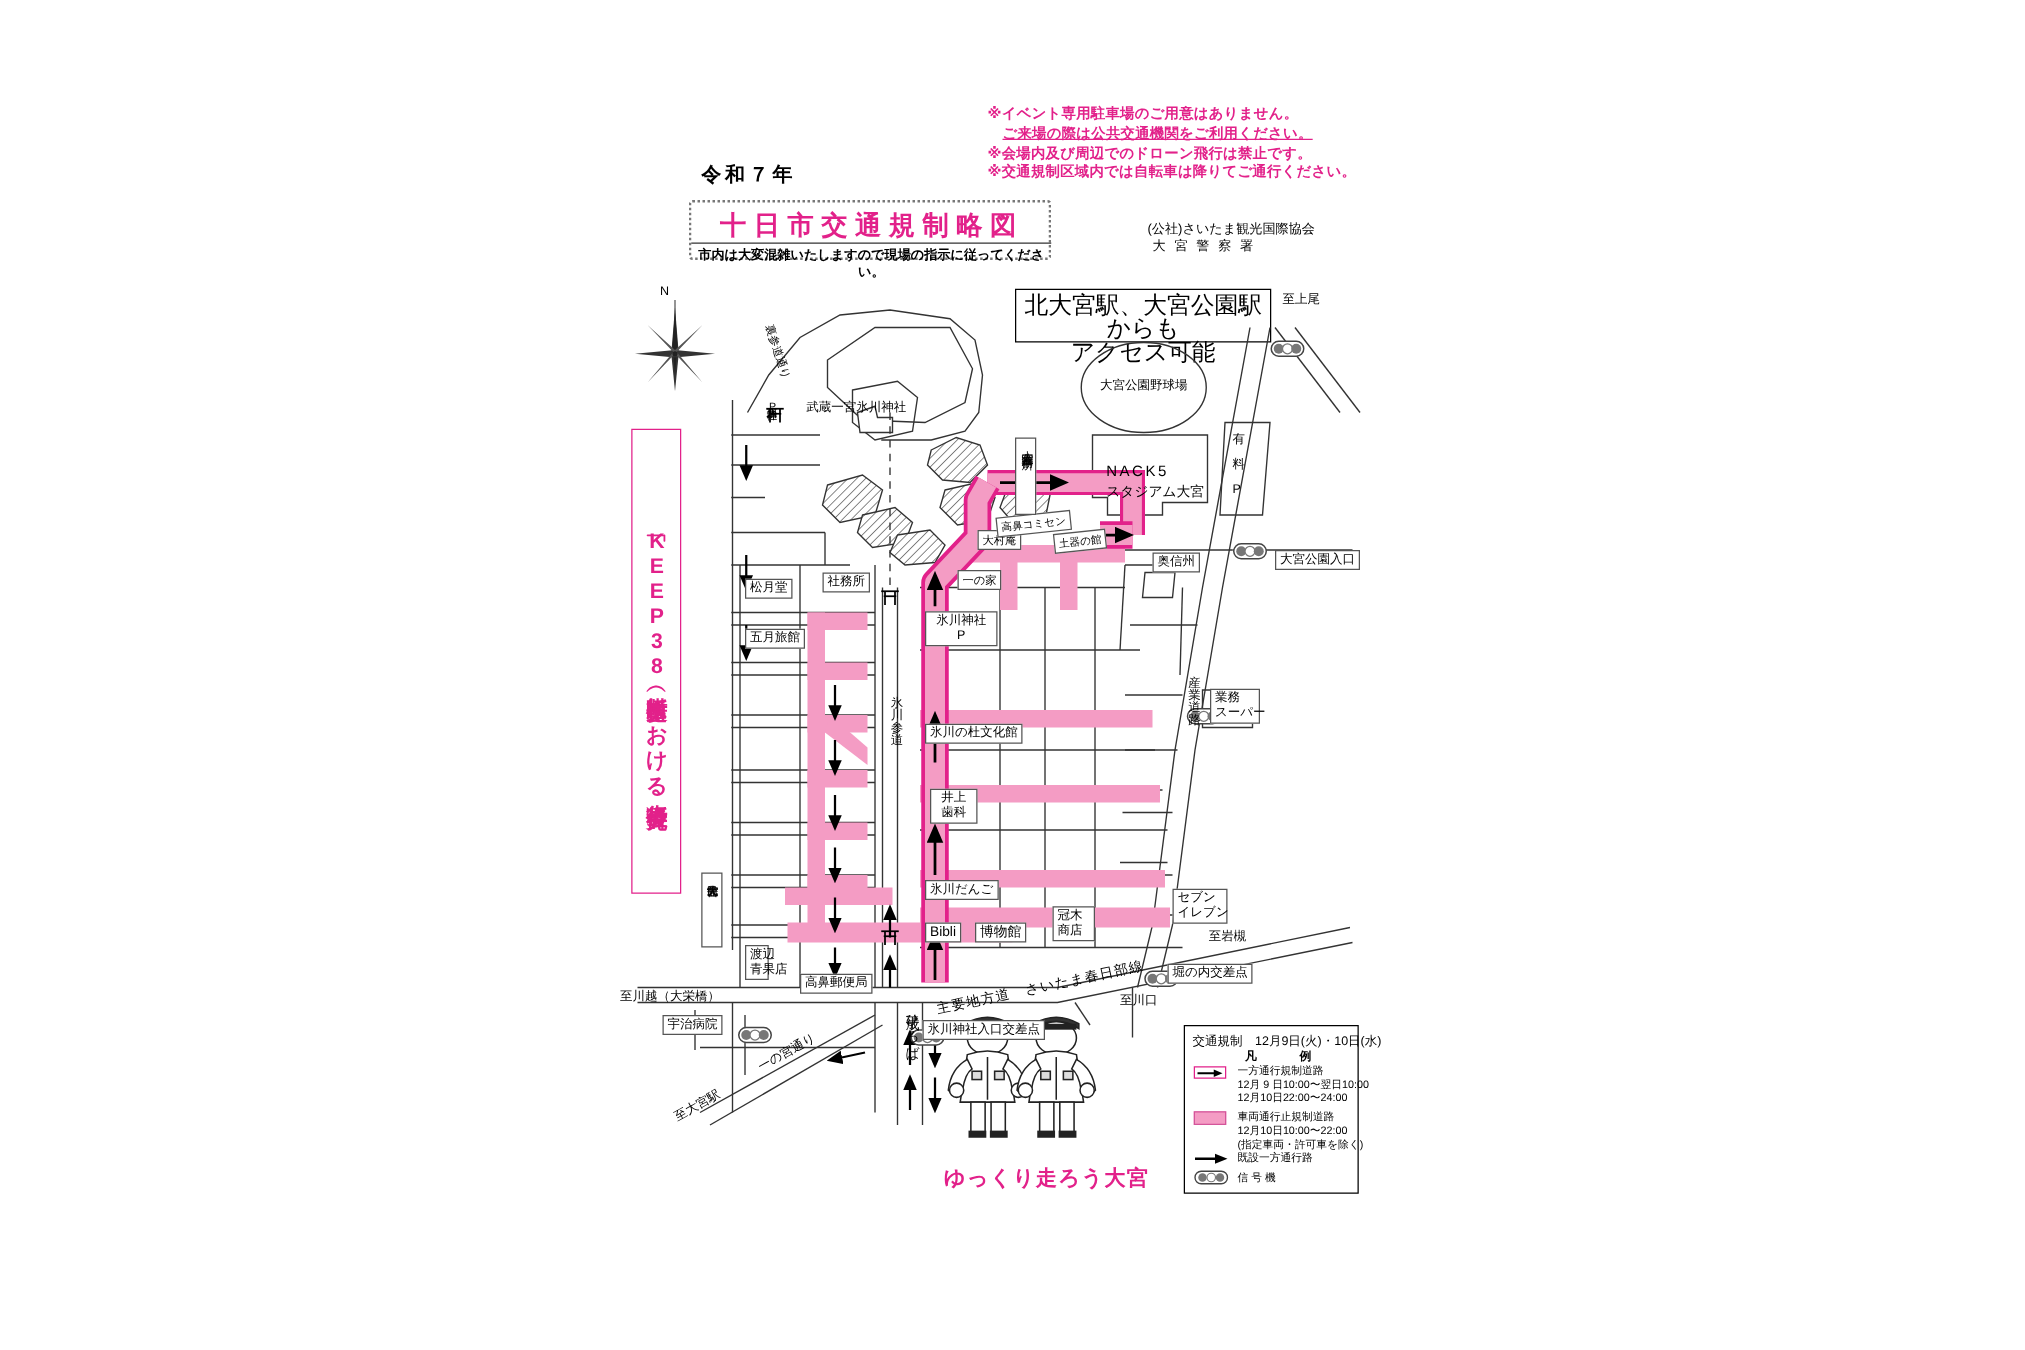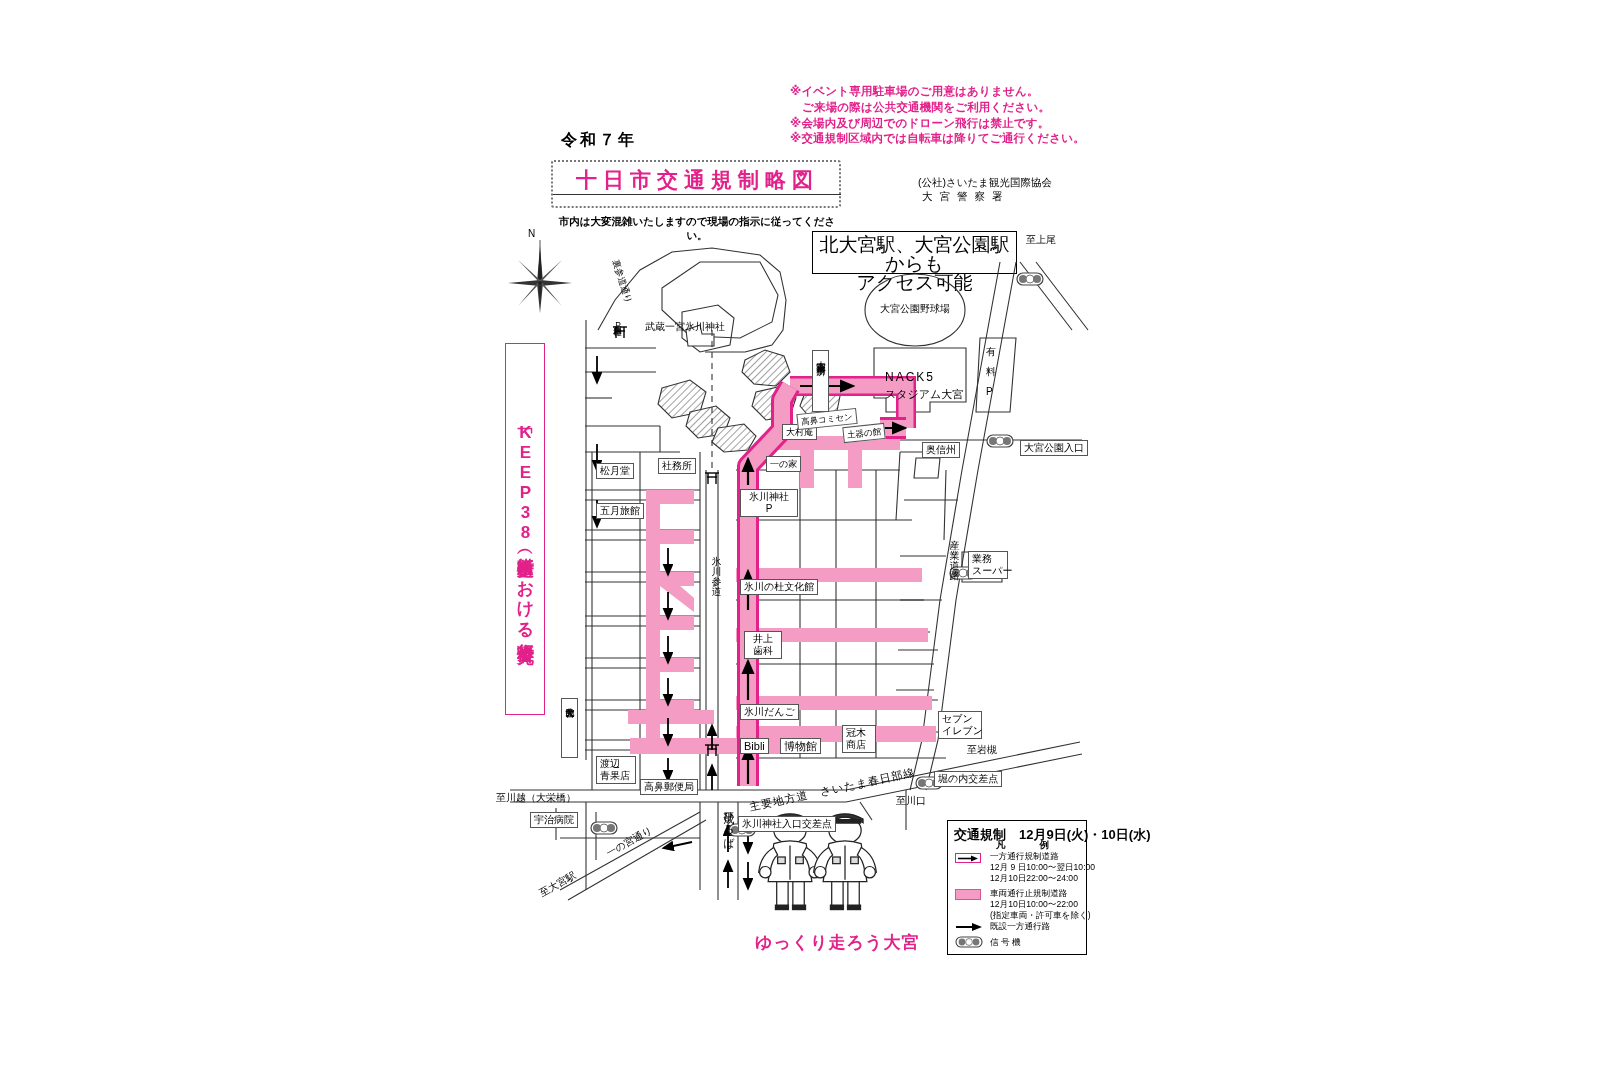--- a/index.html
+++ b/index.html
@@ -4,30 +4,30 @@
 <style>
   html,body{margin:0;padding:0;background:#fff;}
   body{width:1620px;height:1080px;position:relative;overflow:hidden;
        font-family:"Liberation Sans","DejaVu Sans",sans-serif;color:#000;}
   .abs{position:absolute;}
   .pg{position:absolute;left:0;top:0;width:1620px;height:1080px;}
 
   
   #notices{left:790px;top:84px;width:300px;color:#e2218a;font-size:11.5px;line-height:15.8px;font-weight:bold;white-space:nowrap;}
   #notices div{letter-spacing:.2px;}
-  #notices .ind{padding-left:12px;}
+  #notices .ind{padding-left:12px;text-decoration:underline;}
 
   #era{left:561px;top:130px;font-size:16px;font-weight:bold;letter-spacing:3px;}
 
   #titlebox{left:551px;top:160px;width:290px;height:48px;
             border:2px dotted #777;border-radius:3px;background:#fff;box-sizing:border-box;}
   #maintitle{left:560px;top:166px;width:275px;text-align:center;color:#e2218a;
              font-size:21px;font-weight:bold;letter-spacing:6px;}
   #subtitle{left:553px;top:194px;width:288px;text-align:center;font-size:10.5px;font-weight:bold;
-            border-top:1px solid #333;padding-top:20px;}
+            border-top:1px solid #333;padding-top:2px;}
 
   #org1{left:918px;top:176px;font-size:10.5px;white-space:nowrap;}
   #org2{left:922px;top:190px;font-size:10.5px;letter-spacing:7px;white-space:nowrap;}
 
   #accessbox{left:812px;top:231px;width:205px;height:43px;border:1.4px solid #000;background:#fff;box-sizing:border-box;}
   #accesstxt{left:813px;top:235px;width:203px;text-align:center;font-size:19px;line-height:19px;font-weight:500;}
 
   
   #keepbox{left:505px;top:343px;width:40px;height:372px;border:1.6px solid #e2218a;box-sizing:border-box;background:#fff;}
   #keeptxt{left:508px;top:348px;width:34px;height:362px;color:#e2218a;font-weight:bold;font-size:17px;
@@ -42,21 +42,21 @@
   .lbl{position:absolute;font-size:10px;line-height:11.5px;white-space:nowrap;color:#000;}
   .lblbox{position:absolute;font-size:10px;line-height:12px;white-space:nowrap;color:#000;
           border:1px solid #555;background:#fff;padding:1px 3px;box-sizing:border-box;}
   .vlbl{position:absolute;font-size:10px;line-height:12px;writing-mode:vertical-rl;text-orientation:upright;color:#000;}
   .vlblbox{position:absolute;font-size:9.5px;writing-mode:vertical-rl;text-orientation:upright;
            border:1px solid #555;background:#fff;padding:2px 1px;box-sizing:border-box;color:#000;}
   .rot{position:absolute;font-size:10px;white-space:nowrap;color:#000;transform-origin:0 0;}
 
   
   #legendbox{left:947px;top:820px;width:140px;height:135px;border:1.2px solid #000;background:#fff;box-sizing:border-box;}
-  #legendhead{left:954px;top:826px;font-size:13px;white-space:nowrap;font-weight:bold;}
+  #legendhead{left:954px;top:826px;font-size:10px;white-space:nowrap;font-weight:normal;}
   #legendkey{left:947px;top:839px;width:156px;text-align:center;font-size:9.5px;letter-spacing:5px;font-weight:bold;}
   .lgrow{position:absolute;font-size:8.6px;line-height:10.6px;white-space:nowrap;}
   .lgswatch-ow{position:absolute;width:26px;height:10px;border:1.6px solid #e2218a;background:#fff;box-sizing:border-box;}
   .lgswatch-cl{position:absolute;width:26px;height:11px;border:1.1px solid #d4559a;background:#f49cc4;box-sizing:border-box;}
 
   #slogan{left:755px;top:931px;font-size:17px;font-weight:bold;color:#e2218a;letter-spacing:1px;white-space:nowrap;}
 </style>
 </head>
 <body>
 
@@ -385,21 +385,21 @@
 <div class="lblbox" style="left:780px;top:738px;font-size:11px;">博物館</div>
 <div class="lblbox" style="left:922px;top:442px;">奥信州</div>
 <div class="lblbox" style="left:968px;top:551px;width:40px;text-align:left;">
   <span>業務</span><br>
   <span>スーパー</span>
 </div>
 <div class="lblbox" style="left:938px;top:711px;width:44px;">
   <span>セブン</span><br>
   <span>イレブン</span>
 </div>
-<div class="lblbox" style="left:596px;top:756px;width:40px;">
+<div class="lblbox" style="left:596px;top:756px;width:19px;">
   <span>渡辺</span><br>
   <span>青果店</span>
 </div>
 <div class="lblbox" style="left:640px;top:779px;">高鼻郵便局</div>
 <div class="lblbox" style="left:530px;top:812px;">宇治病院</div>
 <div class="lblbox" style="left:1020px;top:440px;">大宮公園入口</div>
 <div class="lblbox" style="left:842px;top:725px;width:34px;">
   <span>冠木</span><br>
   <span>商店</span>
 </div>

